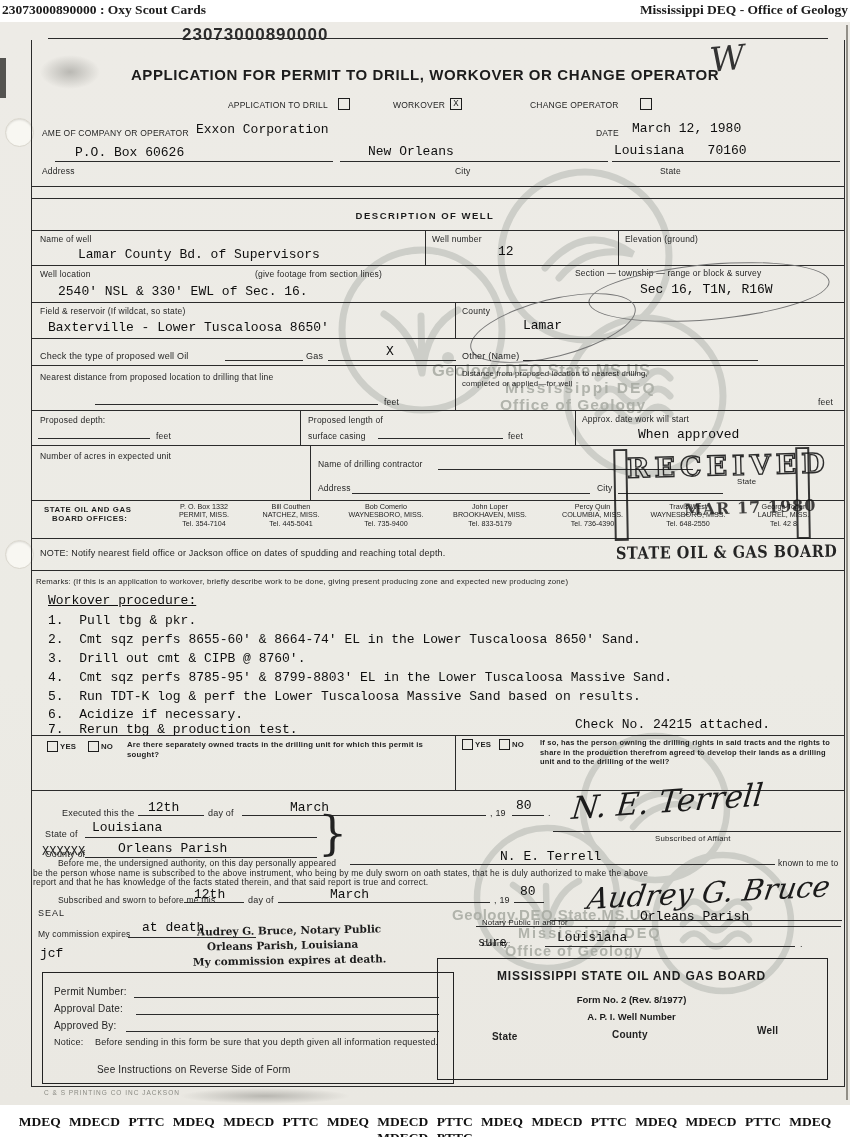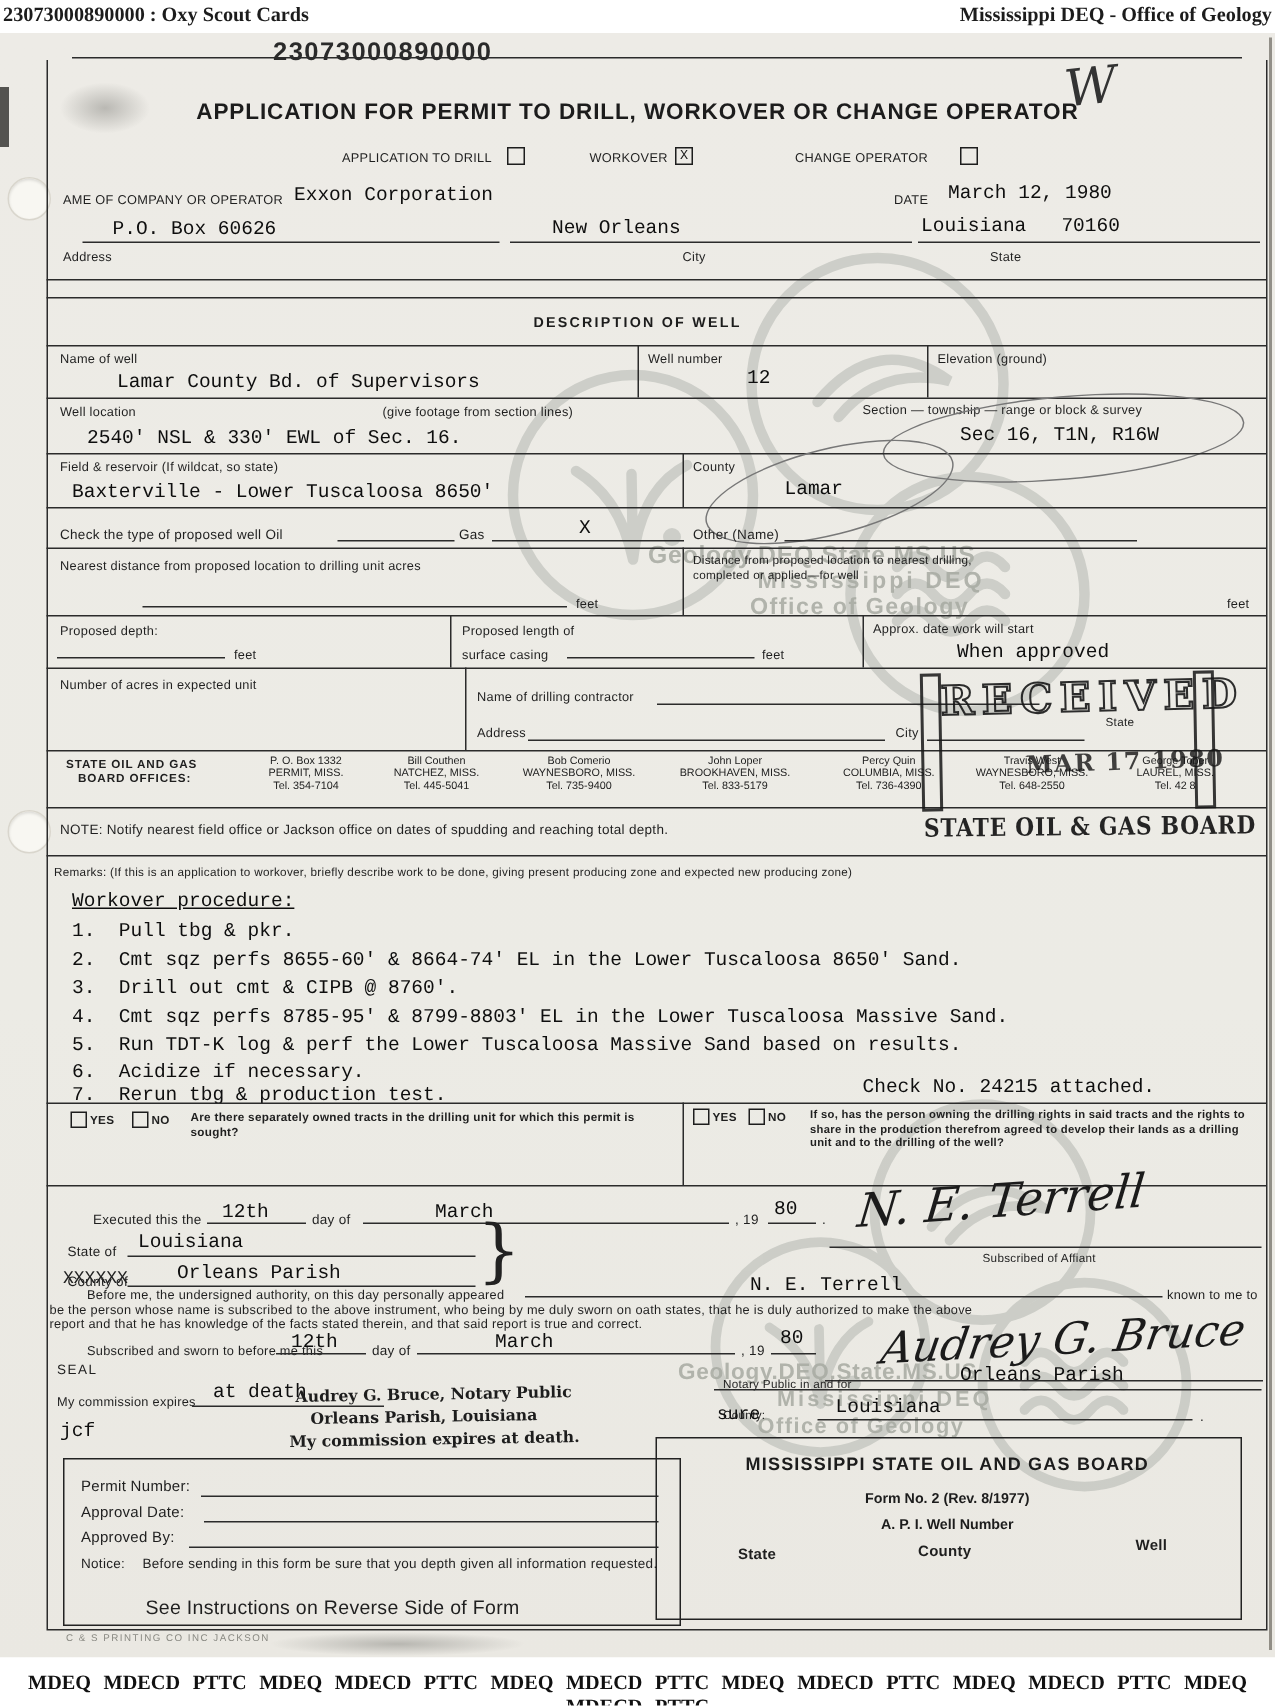--- a/index.html
+++ b/index.html
@@ -147,21 +147,21 @@
 <span class="lab lab9" style="left:40px;top:351px">Check the type of proposed well Oil</span>
 <div class="hl" style="left:225px;top:360px;width:78px"></div>
 <span class="lab lab9" style="left:306px;top:351px">Gas</span>
 <div class="hl" style="left:328px;top:360px;width:128px"></div>
 <span class="typed" style="left:386px;top:344px">X</span>
 <span class="lab lab9" style="left:462px;top:351px">Other (Name)</span>
 <div class="hl" style="left:523px;top:360px;width:235px"></div>
 <div class="hl" style="left:31px;top:365px;width:813px"></div>
 
 <div class="vl" style="left:455px;top:365px;height:45px"></div>
-<span class="lab" style="left:40px;top:372px">Nearest distance from proposed location to drilling unit acres</span>
+<span class="lab" style="left:40px;top:372px">Nearest distance from proposed location to drilling that line</span>
 <div class="hl" style="left:95px;top:404px;width:283px"></div>
 <span class="lab" style="left:384px;top:397px">feet</span>
 <span class="lab lab8" style="left:462px;top:369px">Distance from proposed location to nearest drilling,</span>
 <span class="lab lab8" style="left:462px;top:379px">completed or applied—for well</span>
 <span class="lab" style="left:818px;top:397px">feet</span>
 <div class="hl" style="left:31px;top:410px;width:813px"></div>
 
 <div class="vl" style="left:300px;top:410px;height:35px"></div>
 <div class="vl" style="left:575px;top:410px;height:35px"></div>
 <span class="lab" style="left:40px;top:415px">Proposed depth:</span>
@@ -323,21 +323,21 @@
 
 <div class="box" style="left:42px;top:972px;width:410px;height:110px"></div>
 <span class="lab" style="left:54px;top:986px;font-size:10px">Permit Number:</span>
 <div class="hl" style="left:134px;top:997px;width:305px"></div>
 <span class="lab" style="left:54px;top:1003px;font-size:10px">Approval Date:</span>
 <div class="hl" style="left:136px;top:1014px;width:303px"></div>
 <span class="lab" style="left:54px;top:1020px;font-size:10px">Approved By:</span>
 <div class="hl" style="left:126px;top:1031px;width:313px"></div>
 <span class="lab lab9" style="left:54px;top:1037px">Notice:</span>
 <div class="lab lab9 wrap" style="left:95px;top:1037px;width:345px;line-height:11px">Before sending in this form be sure that you depth given all information requested.</div>
-<span class="lab" style="left:97px;top:1064px;font-size:13px">See Instructions on Reverse Side of Form</span>
+<span class="lab" style="left:97px;top:1064px;font-size:10px">See Instructions on Reverse Side of Form</span>
 
 <div class="box" style="left:437px;top:958px;width:389px;height:120px"></div>
 <div class="abs labb" style="left:437px;top:969px;width:389px;text-align:center;font-size:12px;letter-spacing:.8px">MISSISSIPPI STATE OIL AND GAS BOARD</div>
 <div class="abs labb" style="left:437px;top:994px;width:389px;text-align:center;font-size:9.5px">Form No. 2 (Rev. 8/1977)</div>
 <div class="abs labb" style="left:437px;top:1011px;width:389px;text-align:center;font-size:9.5px">A. P. I. Well Number</div>
 <span class="lab labb" style="left:492px;top:1031px;font-size:10px">State</span>
 <span class="lab labb" style="left:612px;top:1029px;font-size:10px">County</span>
 <span class="lab labb" style="left:757px;top:1025px;font-size:10px">Well</span>
 
 <span class="abs" style="left:44px;top:1089px;font-size:6.5px;letter-spacing:1px;color:#8a8a83">C &amp; S PRINTING CO  INC  JACKSON</span>

